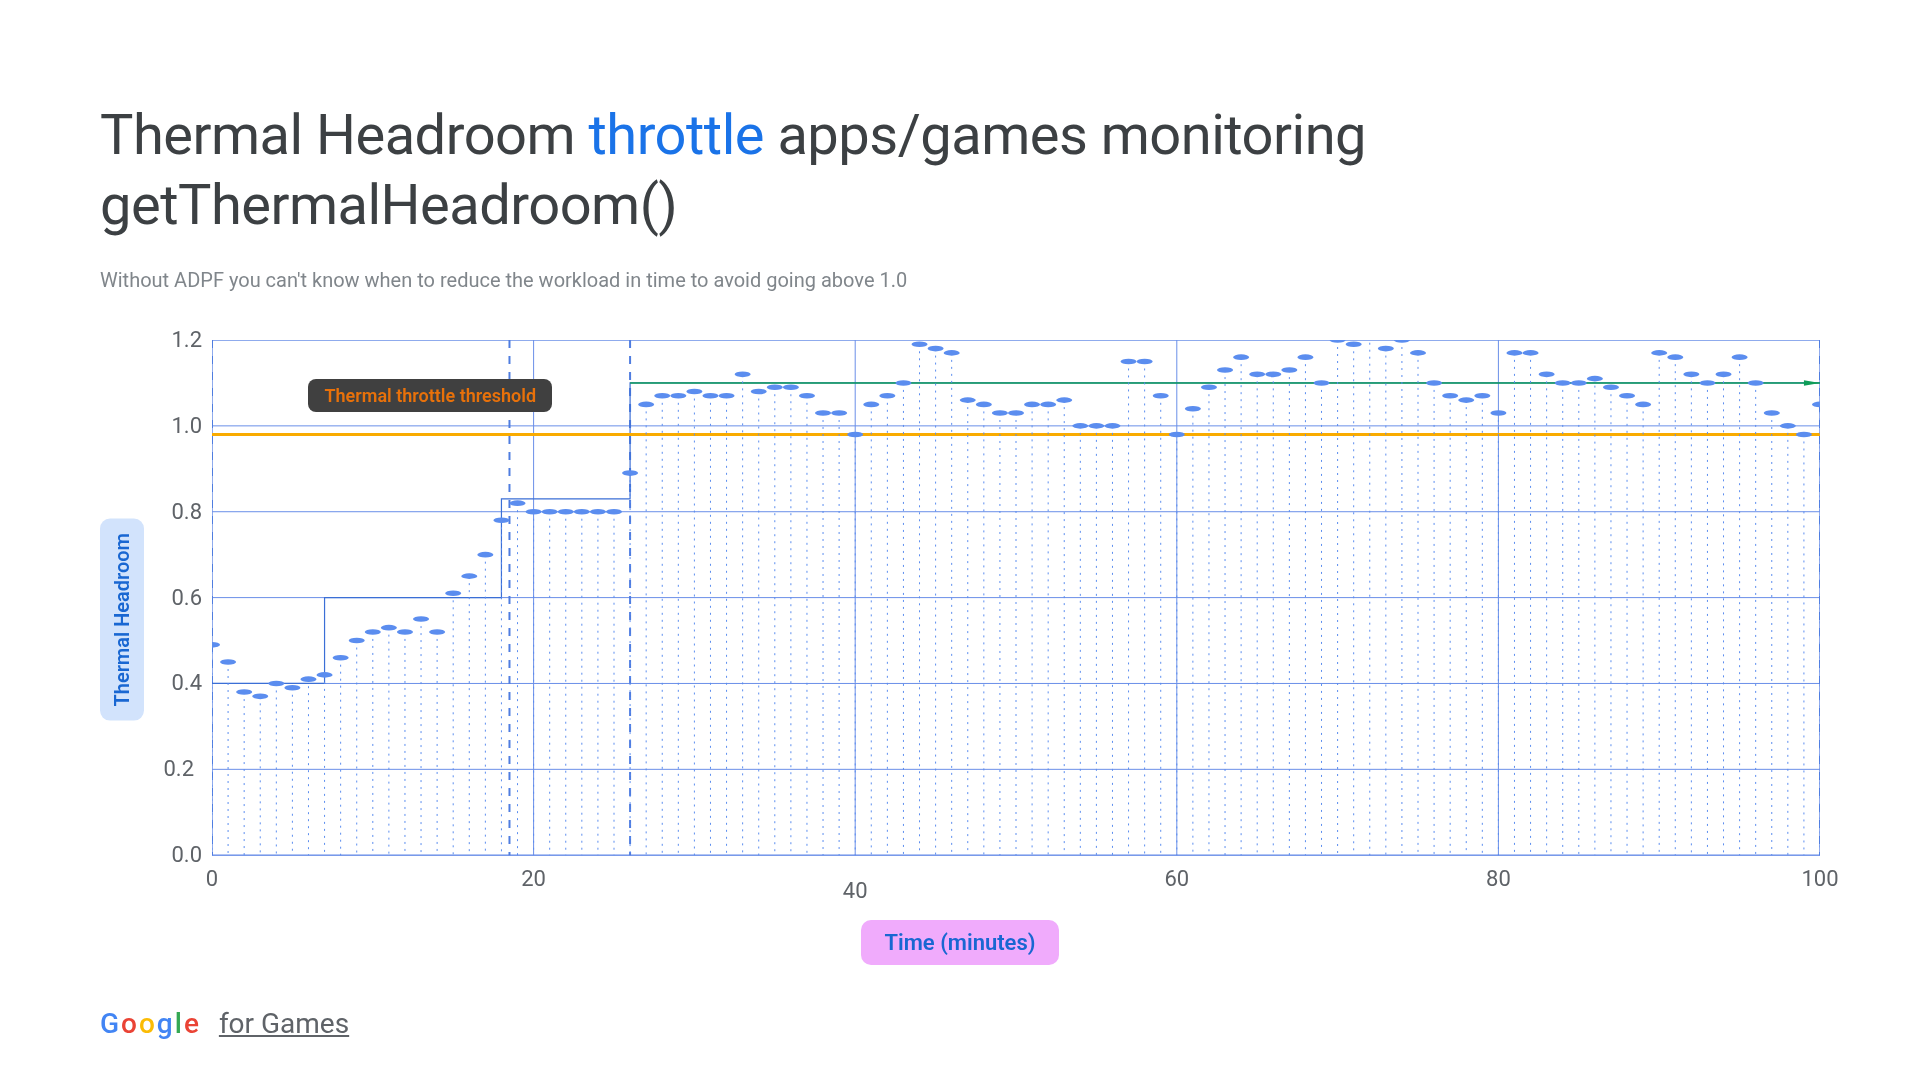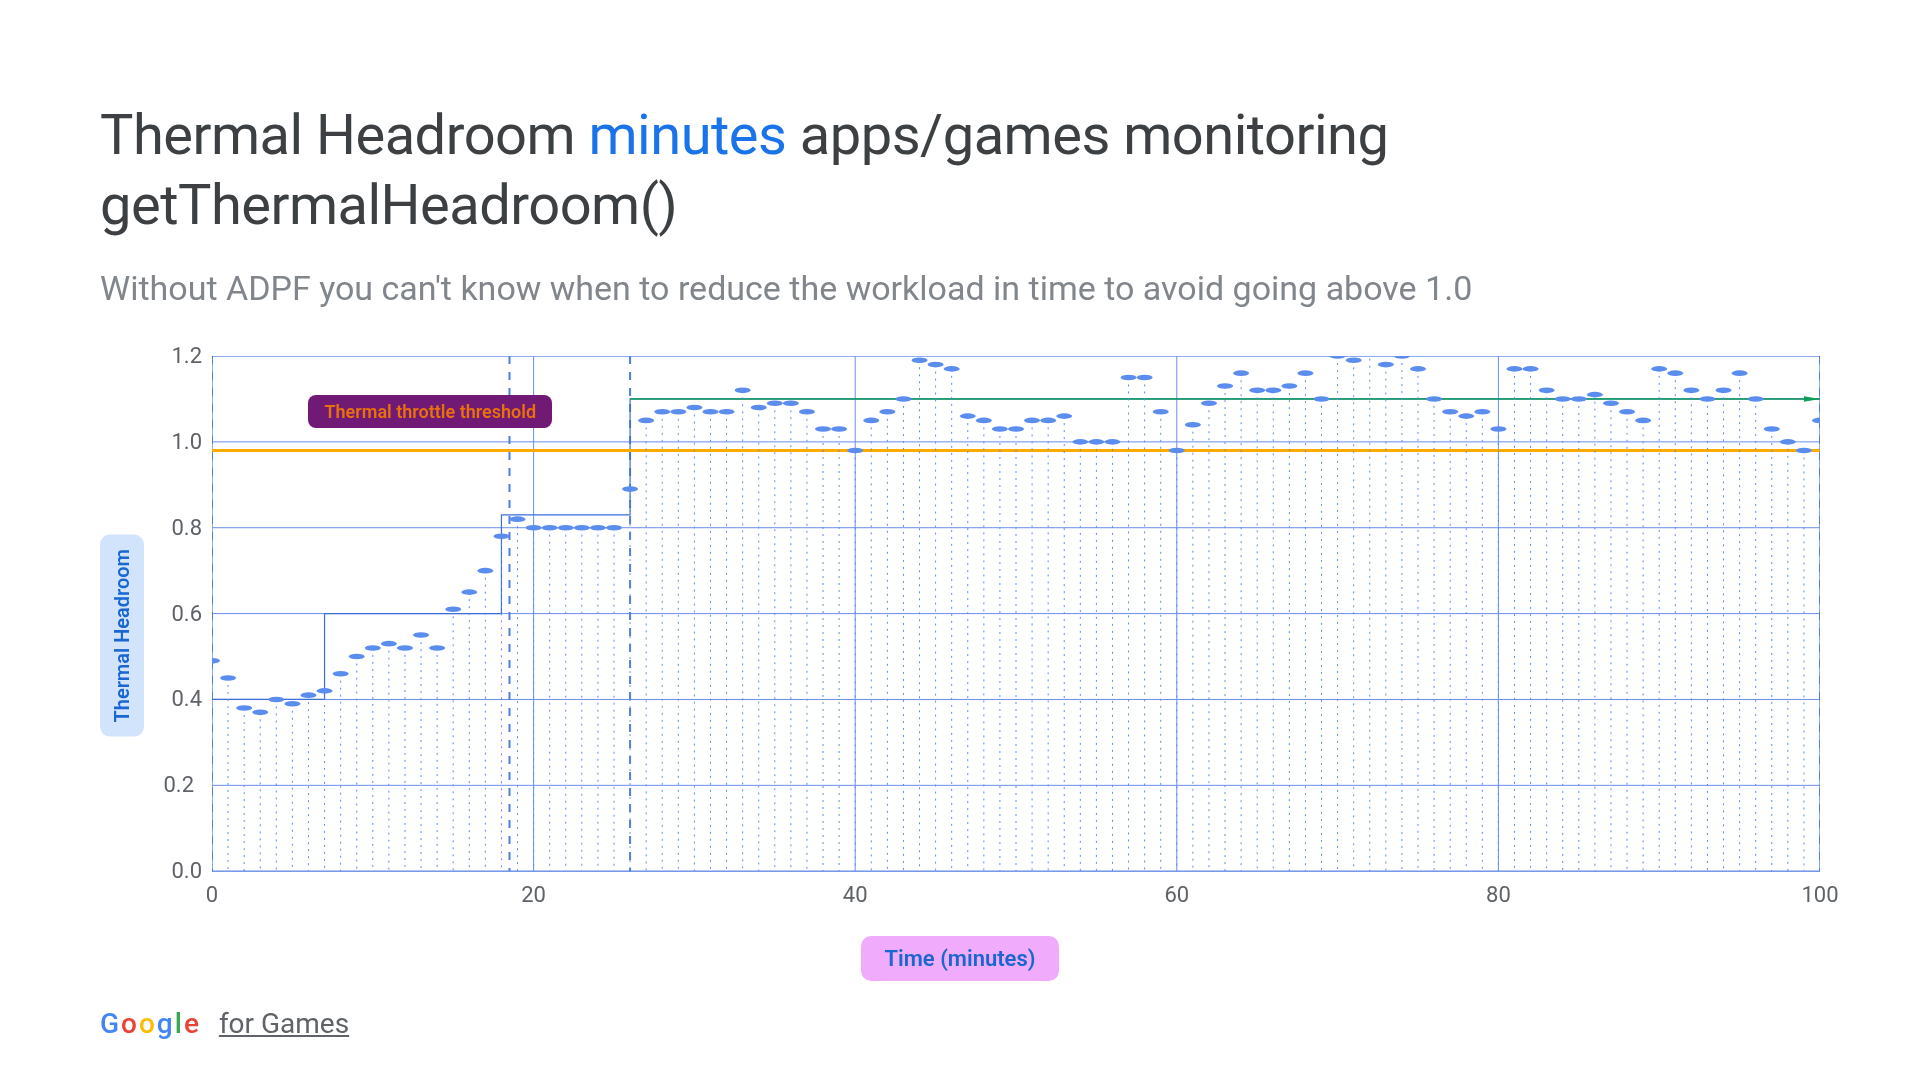--- a/index.html
+++ b/index.html
@@ -20,21 +20,21 @@
   .title {
     font-size: 56px;
     font-weight: 400;
     line-height: 1.25;
     color: #3c4043;
     letter-spacing: -0.5px;
   }
   .title .accent { color: #1a73e8; }
   .subtitle {
     margin-top: 28px;
-    font-size: 34px;
+    font-size: 20px;
     color: #80868b;
     font-weight: 400;
   }
   .chart-wrap {
     position: relative;
     margin-top: 48px;
     height: 560px;
     display: flex;
     align-items: stretch;
   }
@@ -79,21 +79,21 @@
     display: flex;
     justify-content: space-between;
     font-size: 22px;
     color: #5f6368;
   }
   .xticks span { transform: translateX(-50%); }
   .xticks span:first-child { transform: translateX(-30%); }
   .xticks span:last-child { transform: translateX(-70%); text-align: right; }
   .threshold-badge {
     position: absolute;
-    background: #701a75;
+    background: #404040;
     color: #e8710a;
     font-weight: 600;
     font-size: 18px;
     padding: 6px 16px;
     border-radius: 8px;
     white-space: nowrap;
     text-align: center;
   }
   .xlabel-row {
     display: flex;
@@ -124,21 +124,21 @@
   .g-y { color:#FBBC05; font-weight:500;}
   .g-g { color:#34A853; font-weight:500;}
   .footer .rest { color:#5f6368; margin-left:18px;text-decoration:underline;}
 </style>
 </head>
 <body>
 
 <div class="slide">
 
   <h1 class="title">
-    <span>Thermal Headroom </span><span class="accent">minutes</span><span> apps/games monitoring getThermalHeadroom()</span>
+    <span>Thermal Headroom </span><span class="accent">throttle</span><span> apps/games monitoring getThermalHeadroom()</span>
   </h1>
 
   <p class="subtitle">Without ADPF you can't know when to reduce the workload in time to avoid going above 1.0</p>
 
   <div class="chart-wrap">
     <div class="ylabel-pill">Thermal Headroom</div>
     <div class="yticks" id="yticks" style="position: relative; width: 60px;">
         <span style="position: absolute; right: 10px; top: 92%; transform: translateY(-50%);">0.0</span>
         <span style="position: absolute; right: 18px; top: 76.6667%; transform: translateY(-50%);">0.2</span>
         <span style="position: absolute; right: 10px; top: 61.3333%; transform: translateY(-50%);">0.4</span>
@@ -371,21 +371,21 @@
           <circle cx="980" cy="153.33333333333326" r="5" fill="#5b8def"></circle>
           <line x1="990" x2="990" y1="168.66666666666663" y2="920" stroke="#5b8def" stroke-width="1" stroke-dasharray="2 5" vector-effect="non-scaling-stroke"></line>
           <circle cx="990" cy="168.66666666666663" r="5" fill="#5b8def"></circle>
           <line x1="1000" x2="1000" y1="114.99999999999989" y2="920" stroke="#5b8def" stroke-width="1" stroke-dasharray="2 5" vector-effect="non-scaling-stroke"></line>
           <circle cx="1000" cy="114.99999999999989" r="5" fill="#5b8def"></circle>
         </svg>
       <div class="threshold-badge" id="threshold-badge" style="left: 6%; top: 6.9%;">Thermal throttle threshold</div>
       <div class="xticks" id="xticks">
           <span style="position: absolute; left: 0%; top: 6px; transform: translateX(-50%);">0</span>
           <span style="position: absolute; left: 20%; top: 6px; transform: translateX(-50%);">20</span>
-          <span style="position: absolute; left: 40%; top: 6px; transform: translateX(-50%);">40</span>
+          <span style="position: absolute; left: 40%; top: 18px; transform: translateX(-50%);">40</span>
           <span style="position: absolute; left: 60%; top: 6px; transform: translateX(-50%);">60</span>
           <span style="position: absolute; left: 80%; top: 6px; transform: translateX(-50%);">80</span>
           <span style="position: absolute; left: 100%; top: 6px; transform: translateX(-50%);">100</span>
         </div>
     </div>
   </div>
 
   <div class="xlabel-row">
     <div class="xlabel-pill">Time (minutes)</div>
   </div>

